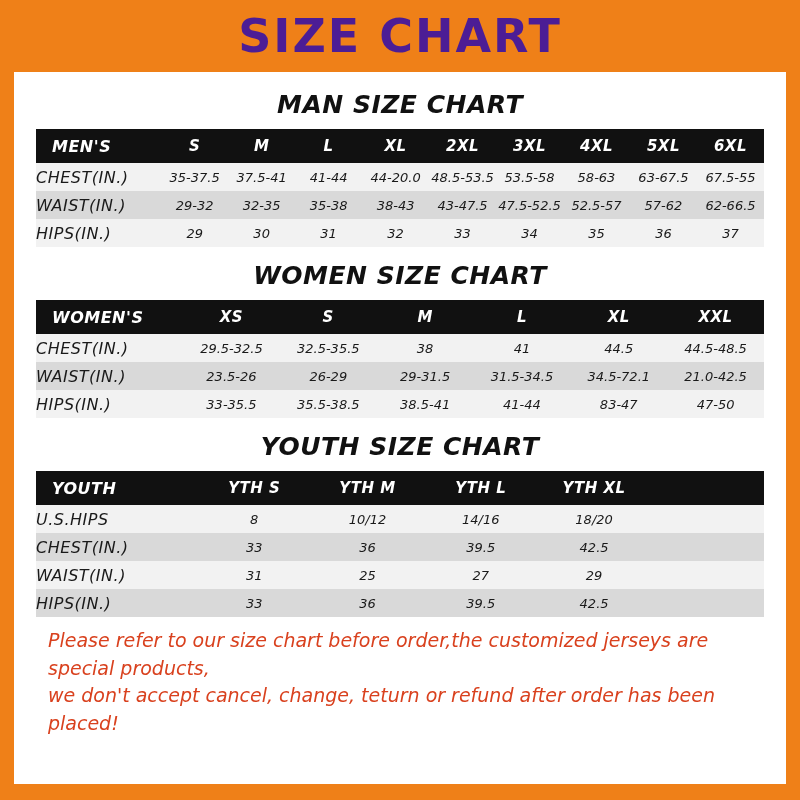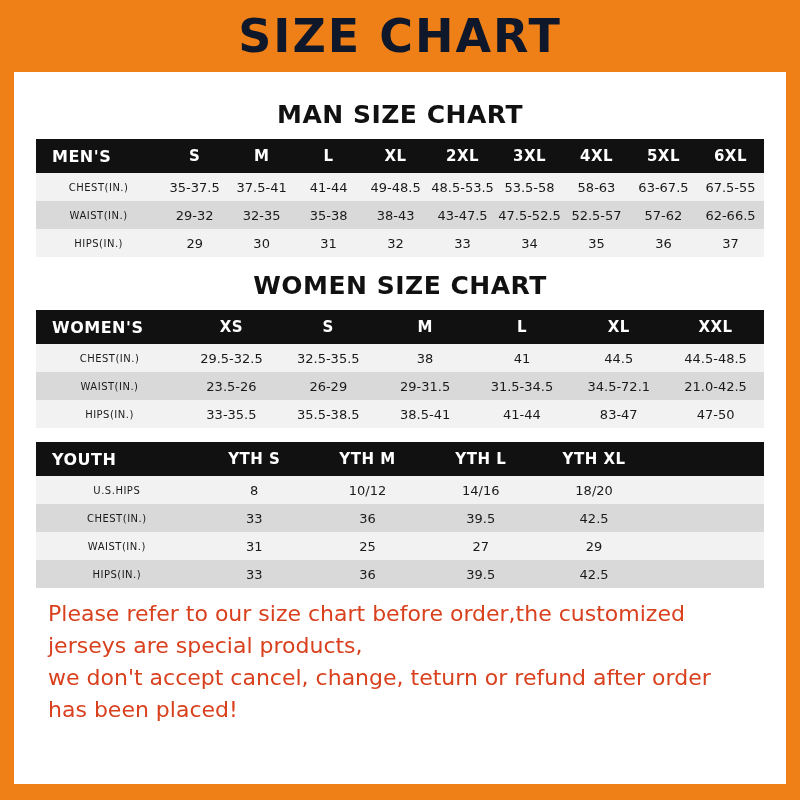--- a/index.html
+++ b/index.html
@@ -30,27 +30,28 @@
     display: flex;
     align-items: center;
     justify-content: center;
     margin: 0 -14px;
   }
   .banner-title {
     font-family: "DejaVu Sans", sans-serif;
     font-weight: bold;
     font-size: 46px;
     letter-spacing: 2px;
-    color: #0f172a;
+    color: #4c1d95;
     line-height: 1;
   }
   .content {
     flex: 1;
-    padding: 14px 22px;
+    padding: 4px 22px;
     box-sizing: border-box;
+    font-style: italic;
   }
   .section {
     margin-top: 14px;
   }
   .section-title {
     text-align: center;
     font-family: "DejaVu Sans", sans-serif;
     font-weight: bold;
     font-size: 25px;
     color: #111111;
@@ -79,35 +80,35 @@
     font-size: 15px;
     height: 34px;
     letter-spacing: 0.5px;
   }
   table.size-table thead th.label-col {
     text-align: left;
     padding-left: 16px;
     font-size: 16px;
   }
   table.size-table tbody td.label-col {
-    font-size: 10px;
+    font-size: 16px;
     letter-spacing: 0.5px;
-    text-align: center;
+    text-align: left;
   }
   table.size-table tbody tr.row-light td {
     background: #f2f2f2;
   }
   table.size-table tbody tr.row-dark td {
     background: #d9d9d9;
   }
   .footer-note {
     margin: 10px 12px 0 12px;
     color: #d9411e;
     font-family: "DejaVu Sans", sans-serif;
-    font-size: 22px;
+    font-size: 19px;
     line-height: 1.45;
     text-align: left;
   }
   .bottom-bar {
     height: 16px;
     background: #ef8018;
     margin: 6px -14px 0 -14px;
   }
 </style>
 </head>
@@ -137,21 +138,21 @@
             <th>5XL</th>
             <th>6XL</th>
           </tr>
         </thead>
         <tbody>
           <tr class="row-light">
             <td class="label-col">CHEST(IN.)</td>
             <td>35-37.5</td>
             <td>37.5-41</td>
             <td>41-44</td>
-            <td>49-48.5</td>
+            <td>44-20.0</td>
             <td>48.5-53.5</td>
             <td>53.5-58</td>
             <td>58-63</td>
             <td>63-67.5</td>
             <td>67.5-55</td>
           </tr>
           <tr class="row-dark">
             <td class="label-col">WAIST(IN.)</td>
             <td>29-32</td>
             <td>32-35</td>
@@ -219,20 +220,21 @@
             <td>38.5-41</td>
             <td>41-44</td>
             <td>83-47</td>
             <td>47-50</td>
           </tr>
         </tbody>
       </table>
     </div>
 
     <div class="section">
+      <div class="section-title">YOUTH SIZE CHART</div>
       <table class="size-table">
         <thead>
           <tr>
             <th class="label-col" style="width:20%">YOUTH</th>
             <th>YTH S</th>
             <th>YTH M</th>
             <th>YTH L</th>
             <th>YTH XL</th>
             <th></th>
           </tr>

